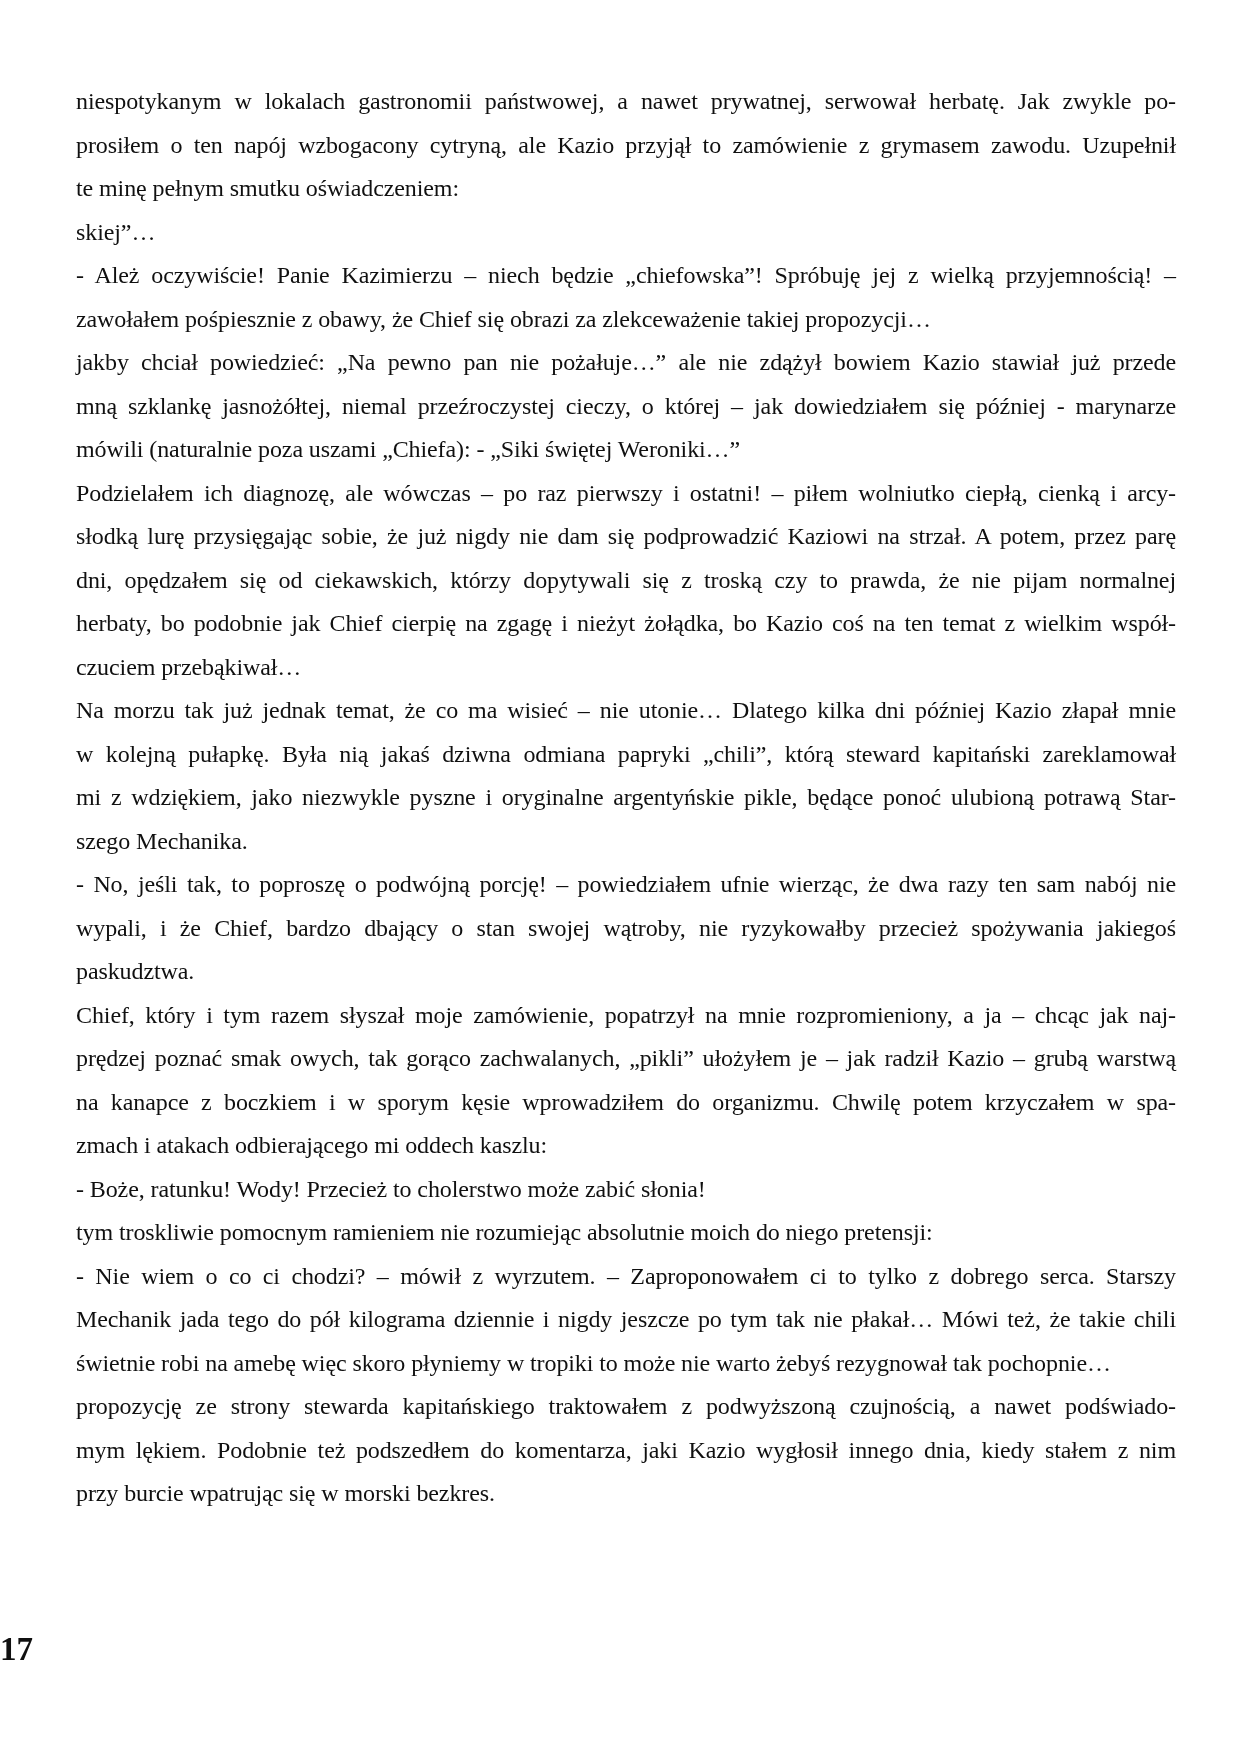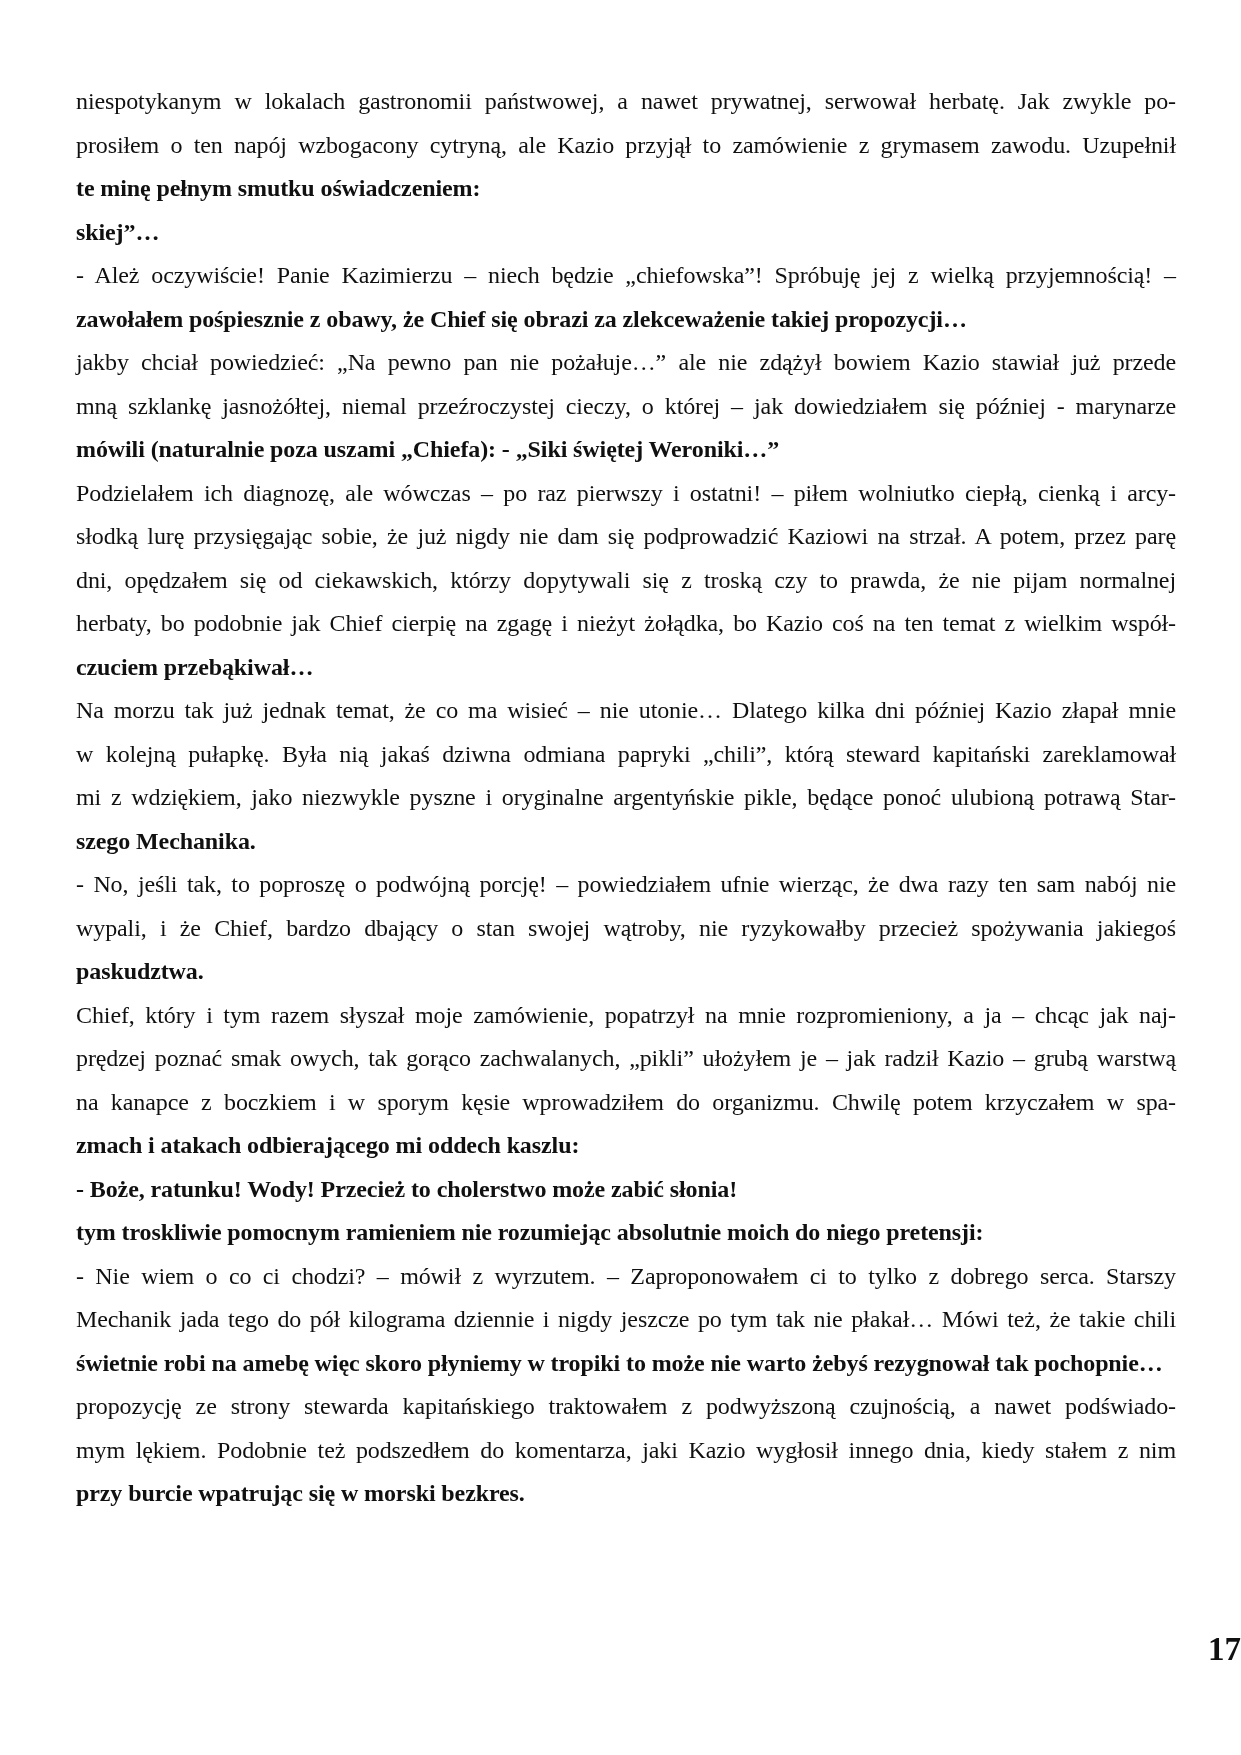--- a/index.html
+++ b/index.html
@@ -26,28 +26,27 @@
     letter-spacing: -0.1px;
     margin-left: 8px;
   }
   .line {
     text-align: justify;
     text-align-last: justify;
     white-space: normal;
   }
   .line.para-end {
     text-align-last: left;
-    font-weight: bold;
   }
   .page-number {
     position: absolute;
     top: 1630px;
     left: 0;
     width: 1241px;
-    text-align: right;
+    text-align: left;
     font-size: 33px;
     font-weight: bold;
     line-height: 1.2;
   }
 </style>
 </head>
 <body>
 
 <div class="page">
   <div class="text-block">

